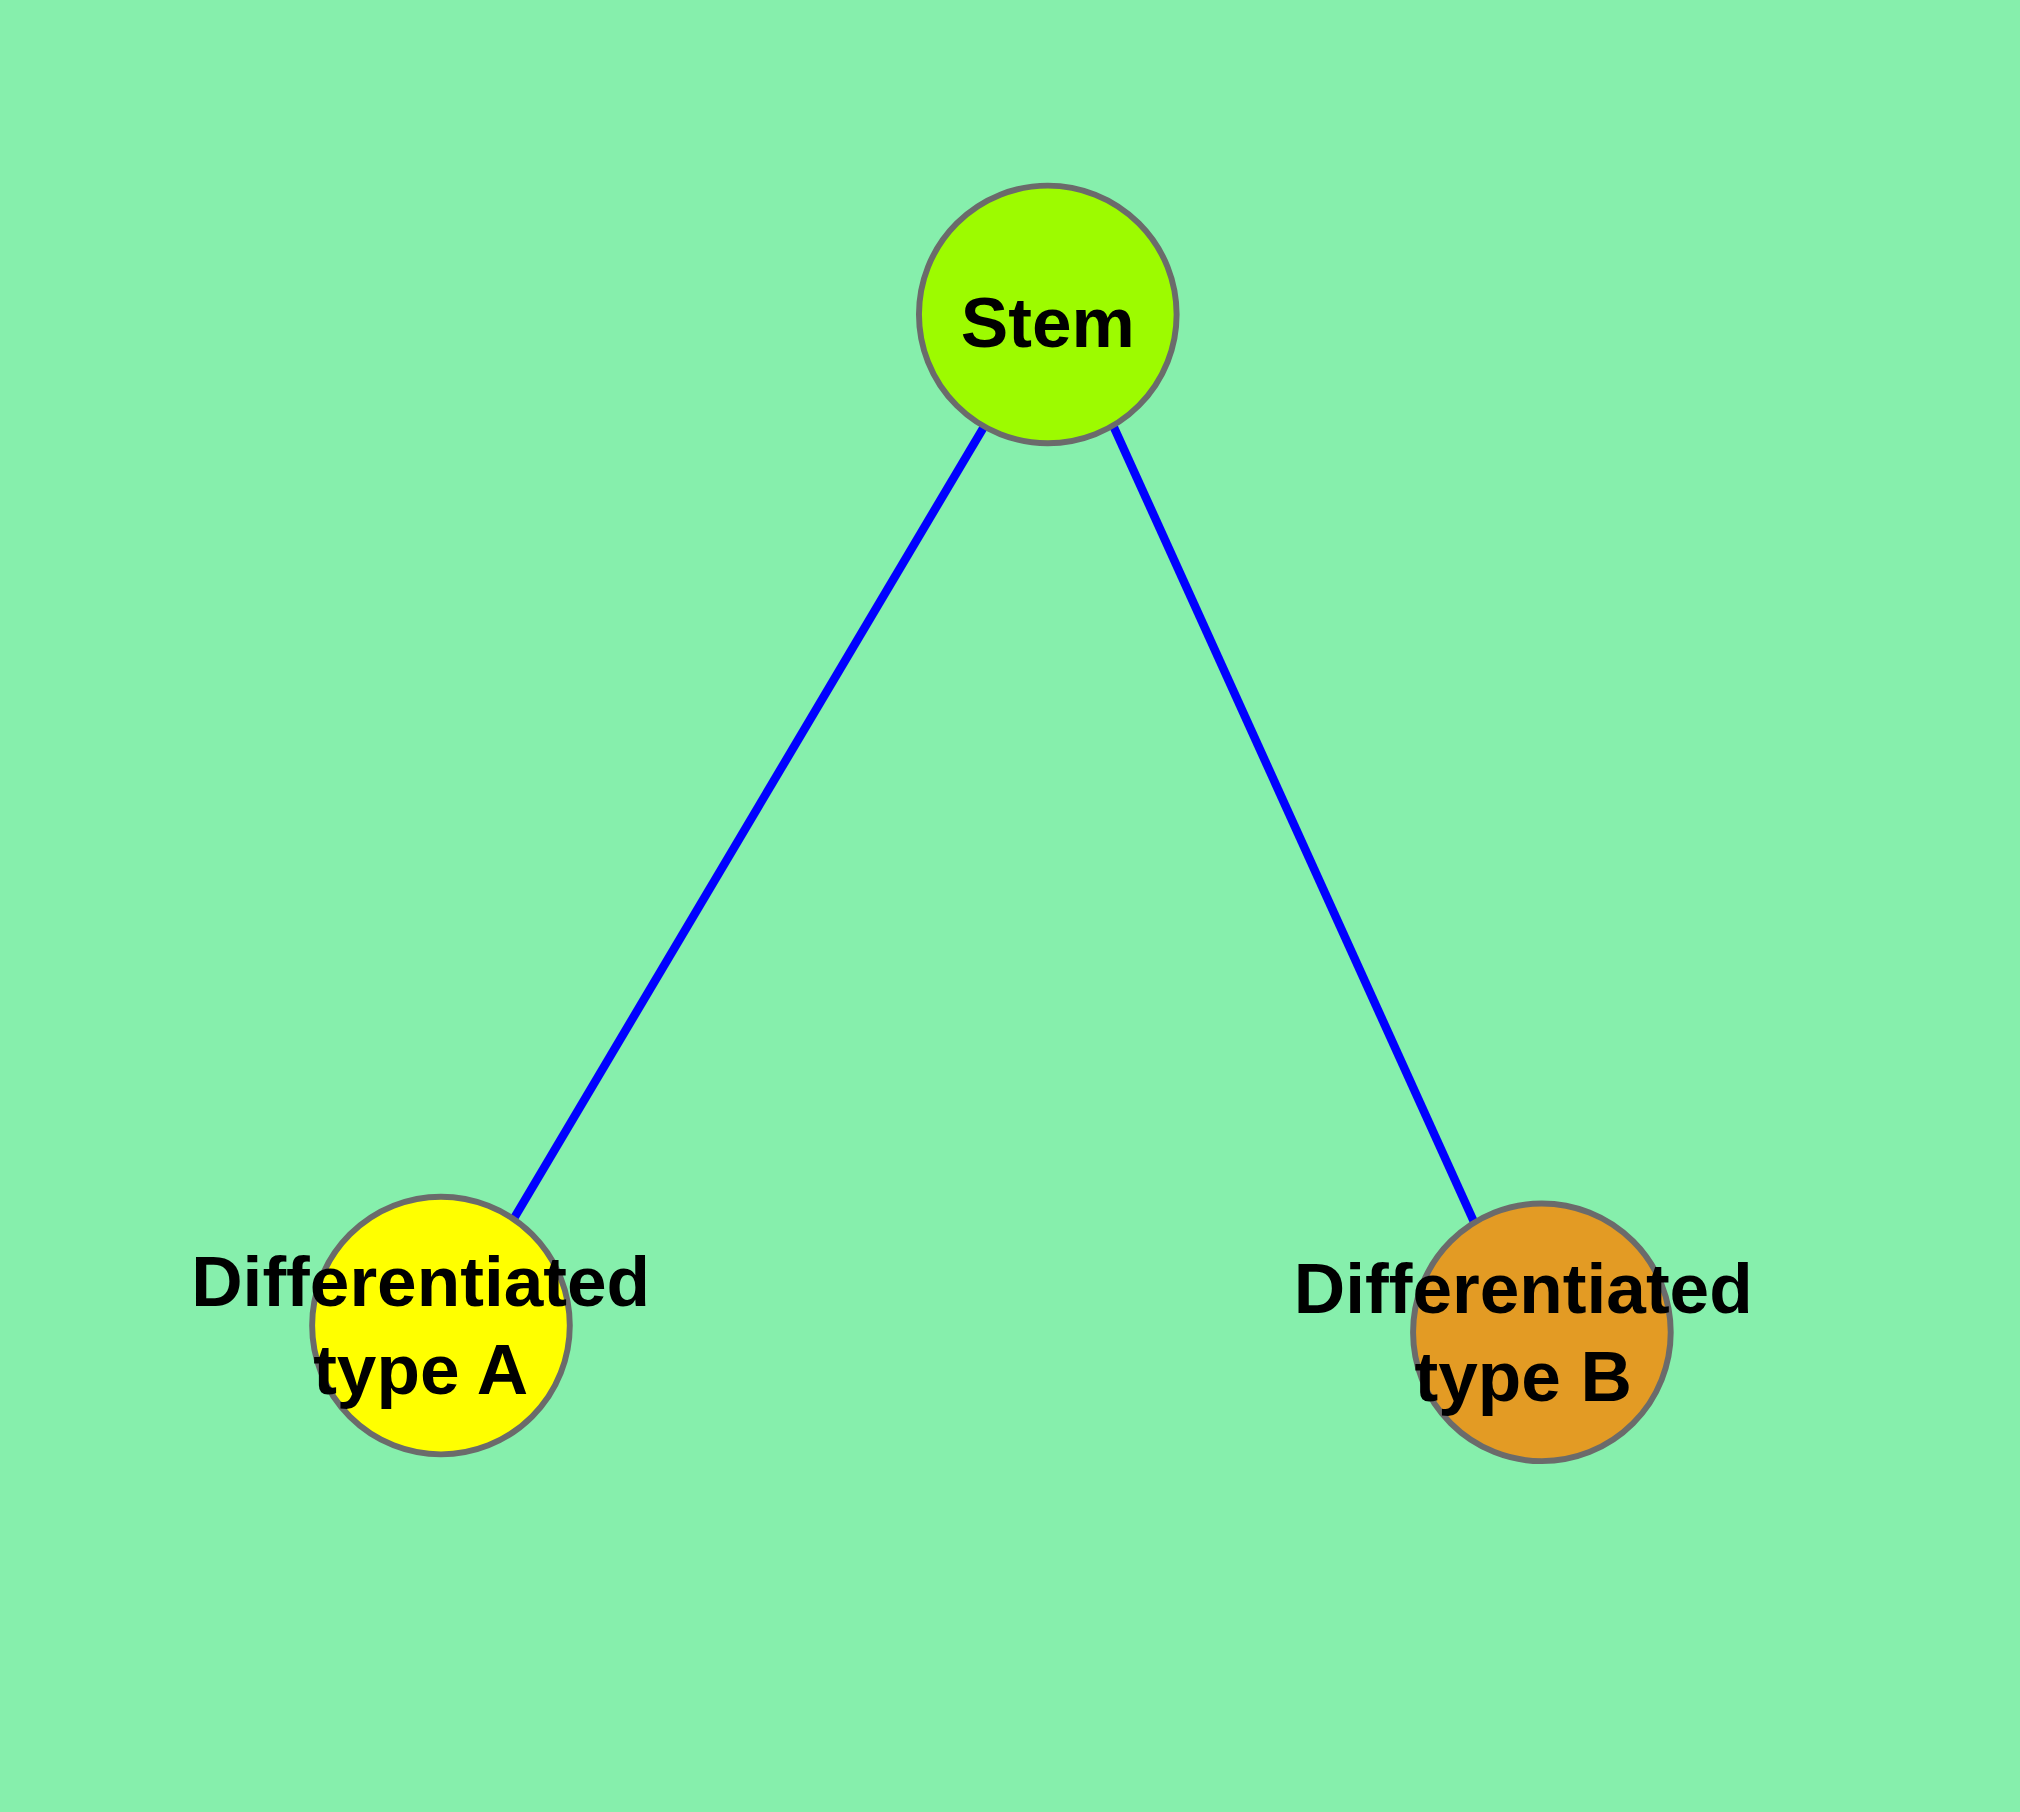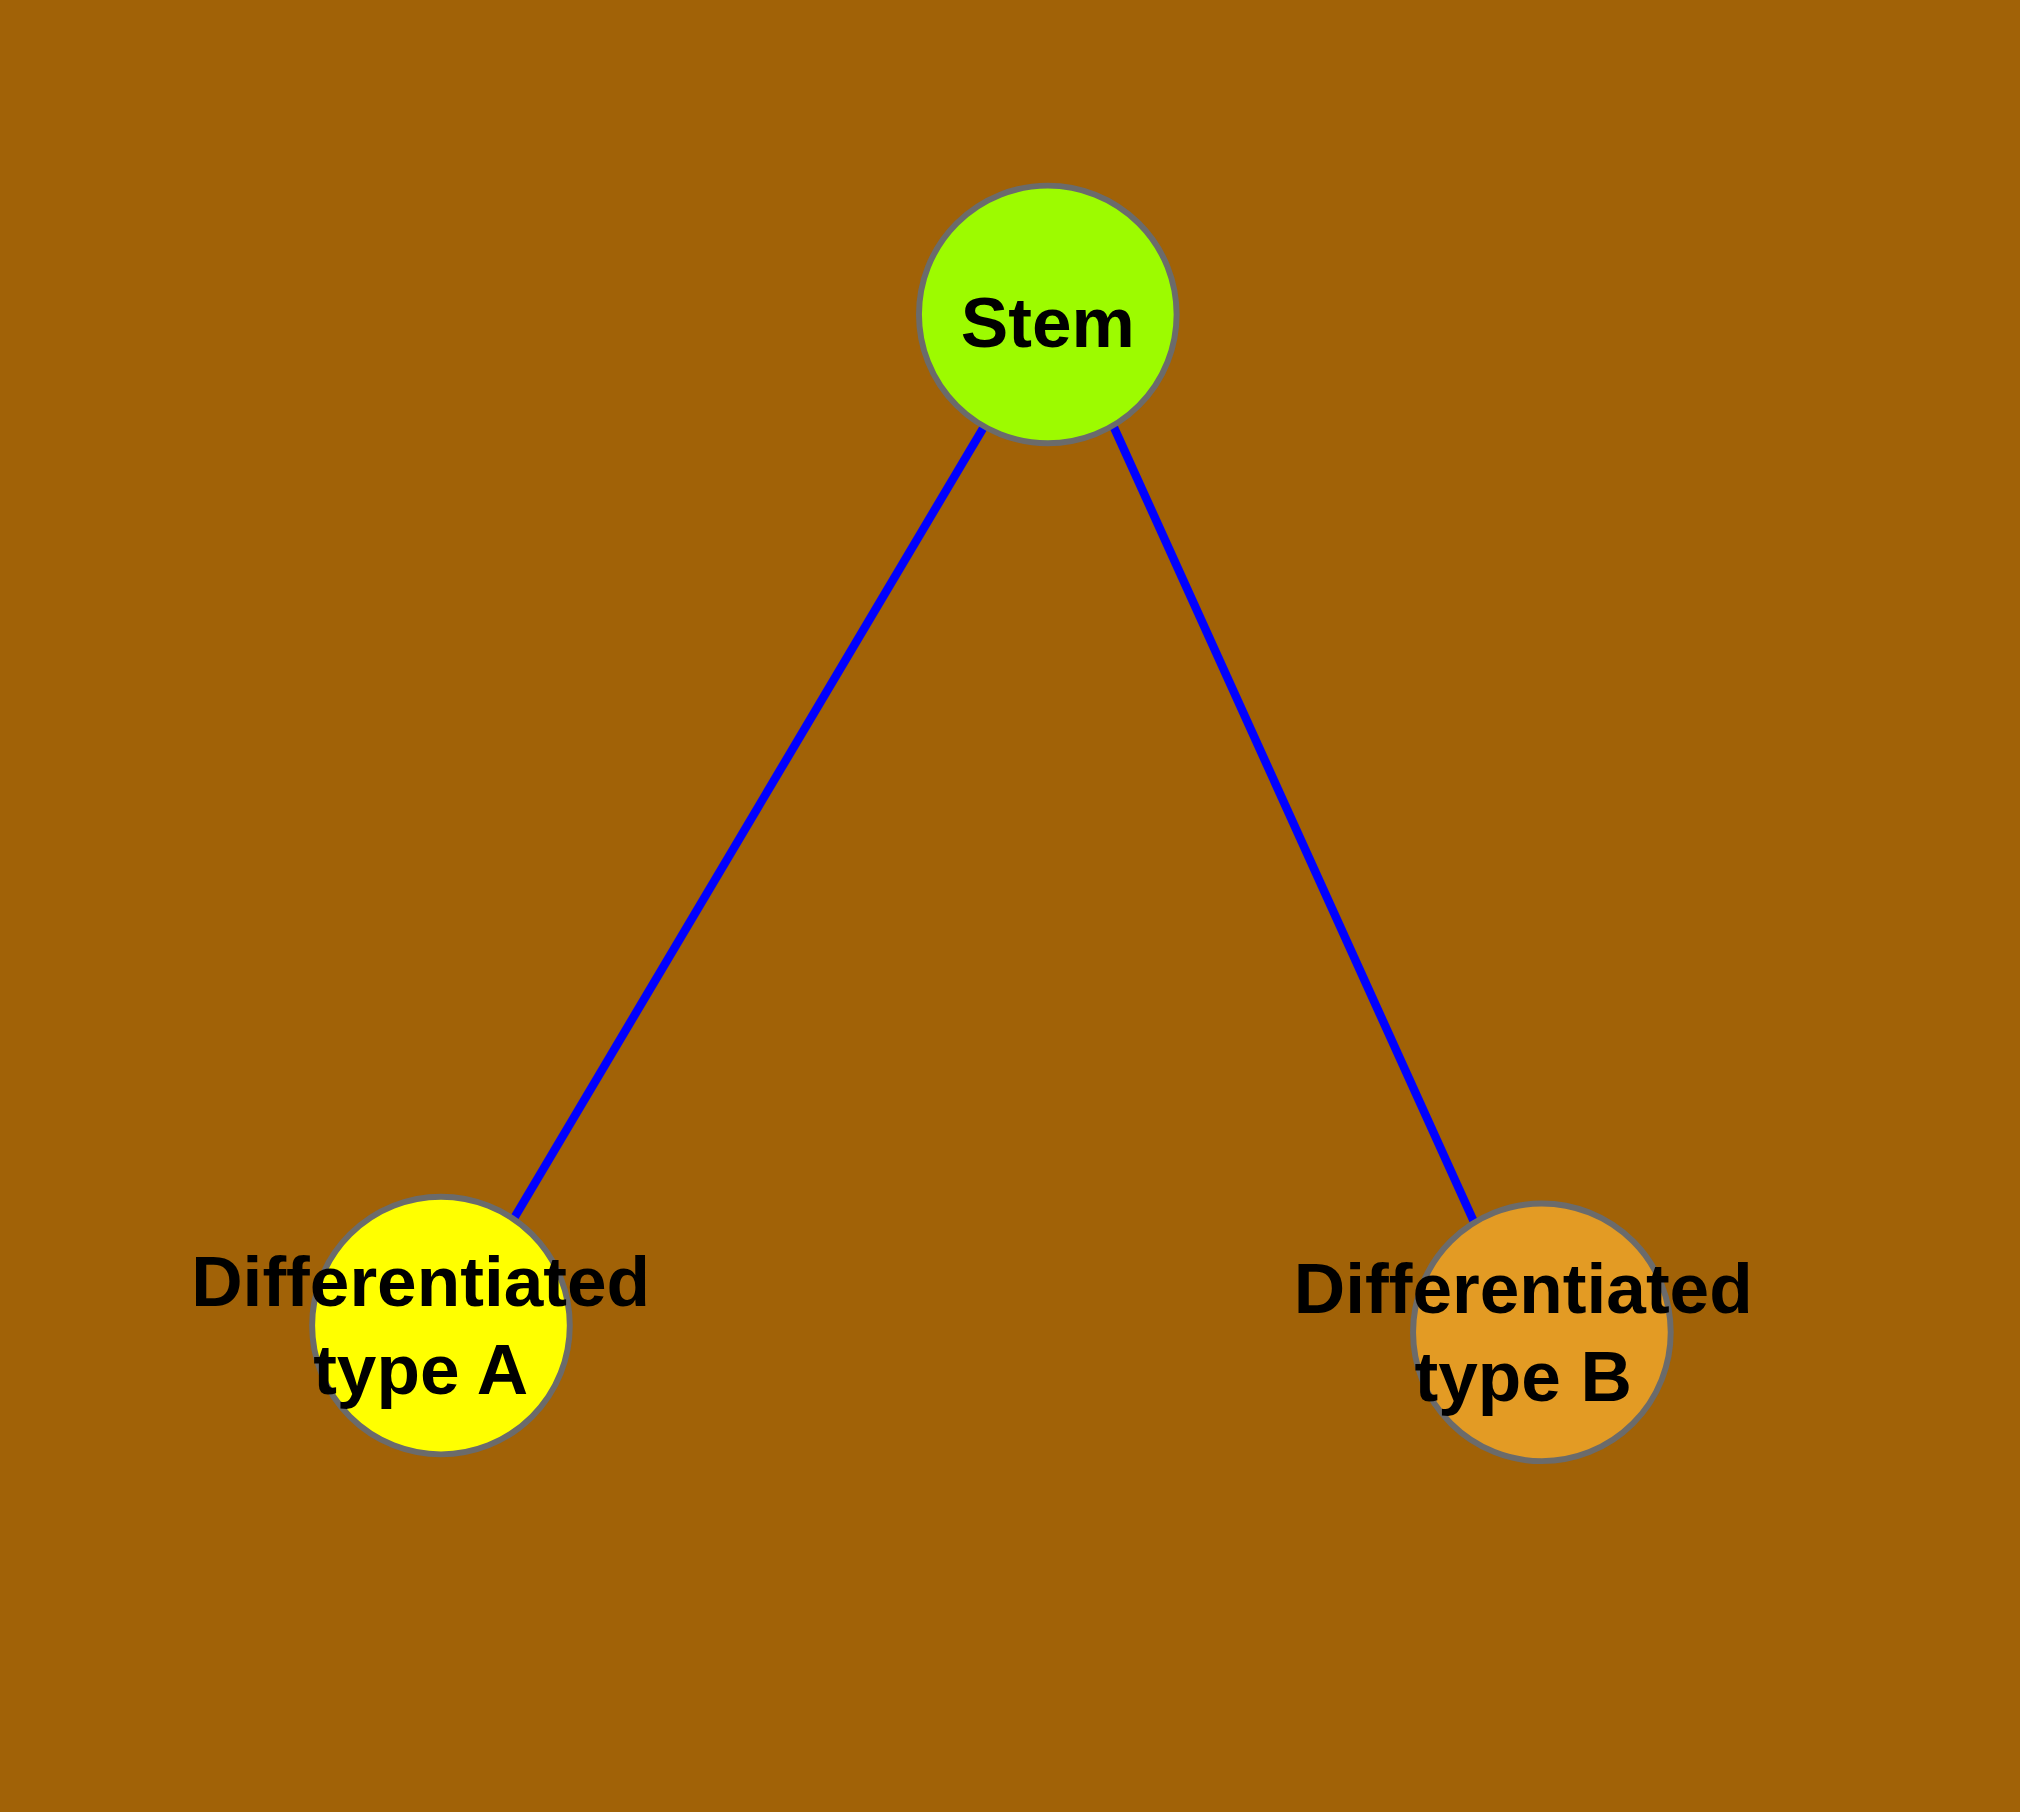--- a/index.html
+++ b/index.html
@@ -41,21 +41,21 @@
     fill: #000000;
     text-anchor: middle;
     dominant-baseline: auto;
     paint-order: normal;
     white-space: pre;
   }
 </style>
 </head>
 <body>
 
-<div id="canvas" style="width: 2021px; height: 1812px; background: #a16207;">
+<div id="canvas" style="width: 2021px; height: 1812px; background: #86efac;">
   <svg id="graph-svg" viewBox="0 0 2384 2138" xmlns="http://www.w3.org/2000/svg" style="width: 2021px; height: 1812px;">
 
     <g>
       <line class="edge-line" x1="1161" y1="503" x2="607" y2="1436" stroke="#0000ff" stroke-width="10"></line>
       <line class="edge-line" x1="1314" y1="504" x2="1739" y2="1442" stroke="#0000ff" stroke-width="10"></line>
     </g>
 
     <g>
 
       <g>

